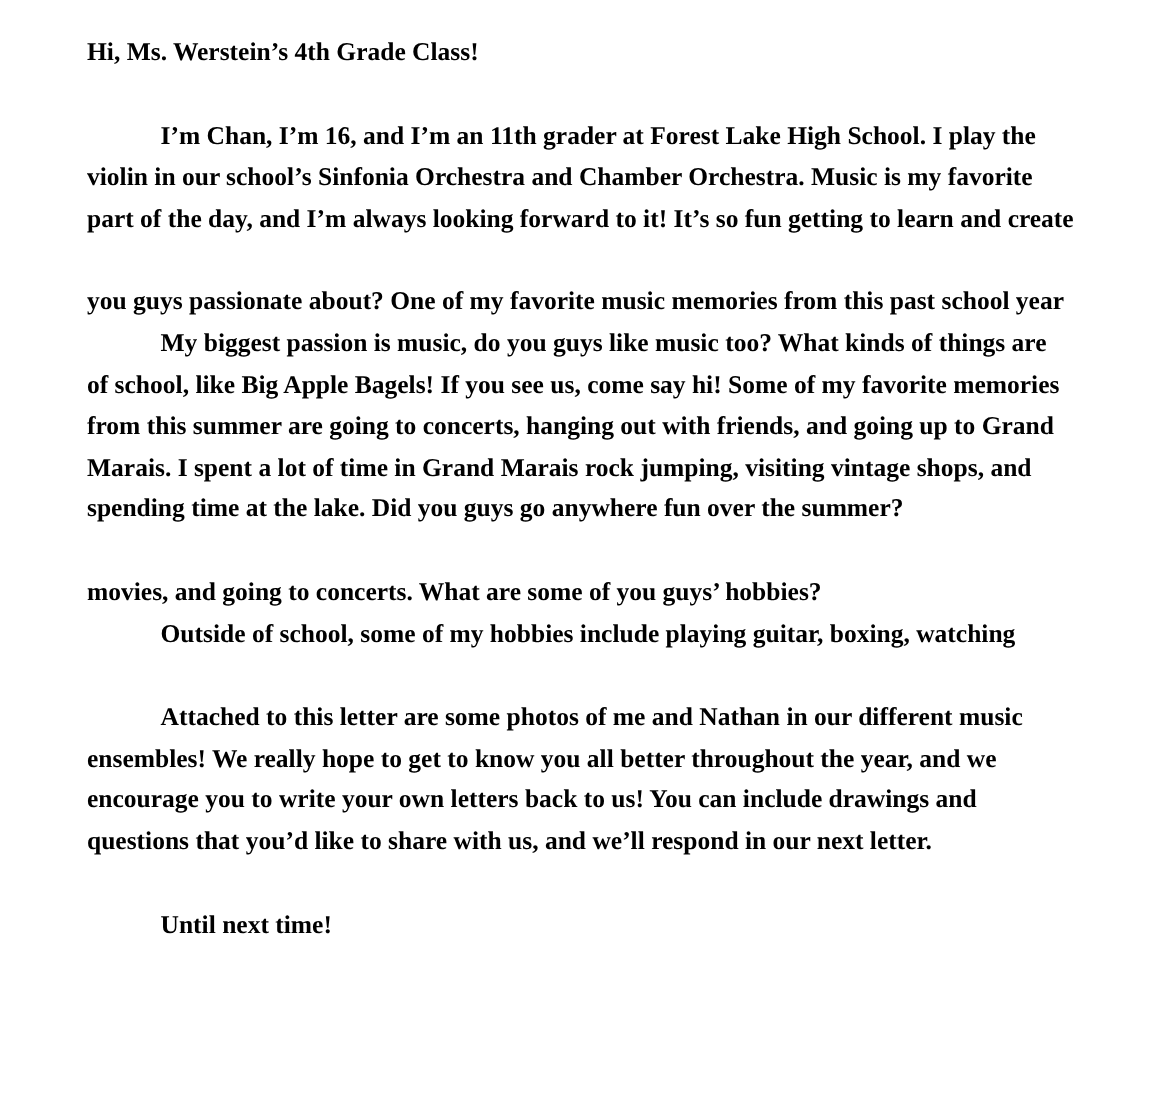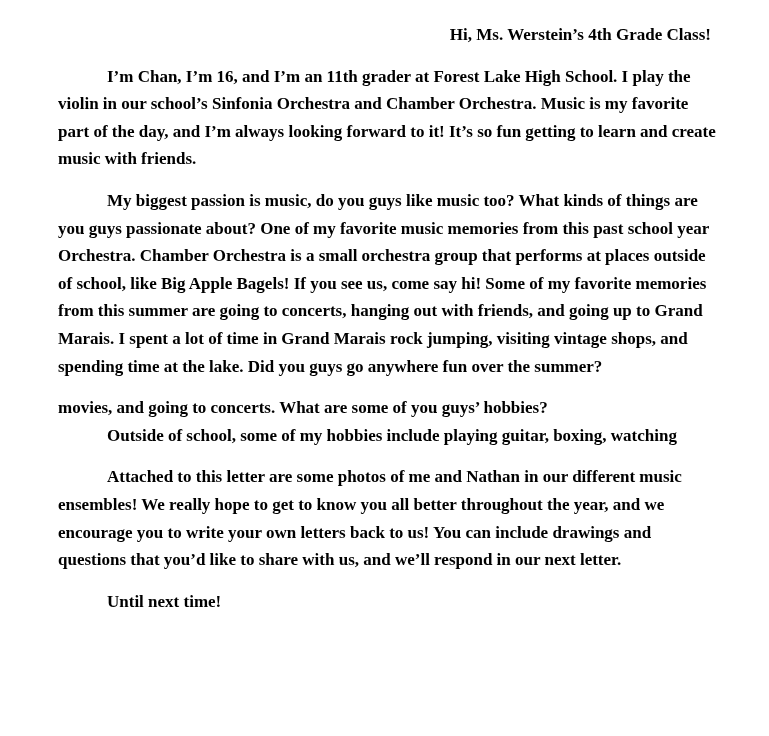--- a/index.html
+++ b/index.html
@@ -16,25 +16,24 @@
     color: #000000;
   }
   .page {
     box-sizing: border-box;
     width: 769px;
     height: 736px;
     padding: 21px 58px 0 58px;
     overflow: hidden;
   }
   .block {
-    margin-top: 14px;
+    margin-top: 28px;
   }
   .page > .block:first-child {
     margin-top: 0;
-    text-align: right;
   }
   .line {
     font-size: 17px;
     line-height: 27.6px;
     white-space: nowrap;
   }
   .line.first-indent {
     padding-left: 49px;
   }
 </style>
@@ -44,26 +43,24 @@
 <div class="page">
   <div class="block">
     <div class="line">Hi, Ms. Werstein’s 4th Grade Class!</div>
   </div>
 
   <div id="letter-paragraphs">
       <div class="block">
         <div class="line first-indent">I’m Chan, I’m 16, and I’m an 11th grader at Forest Lake High School. I play the</div>
         <div class="line">violin in our school’s Sinfonia Orchestra and Chamber Orchestra. Music is my favorite</div>
         <div class="line">part of the day, and I’m always looking forward to it! It’s so fun getting to learn and create</div>
-        <div class="line">music with friends.</div>
       </div>
       <div class="block">
+        <div class="line">you guys passionate about? One of my favorite music memories from this past school year</div>
         <div class="line first-indent">My biggest passion is music, do you guys like music too? What kinds of things are</div>
-        <div class="line">you guys passionate about? One of my favorite music memories from this past school year</div>
-        <div class="line">Orchestra. Chamber Orchestra is a small orchestra group that performs at places outside</div>
         <div class="line">of school, like Big Apple Bagels! If you see us, come say hi! Some of my favorite memories</div>
         <div class="line">from this summer are going to concerts, hanging out with friends, and going up to Grand</div>
         <div class="line">Marais. I spent a lot of time in Grand Marais rock jumping, visiting vintage shops, and</div>
         <div class="line">spending time at the lake. Did you guys go anywhere fun over the summer?</div>
       </div>
       <div class="block">
         <div class="line">movies, and going to concerts. What are some of you guys’ hobbies?</div>
         <div class="line first-indent">Outside of school, some of my hobbies include playing guitar, boxing, watching</div>
       </div>
       <div class="block">

